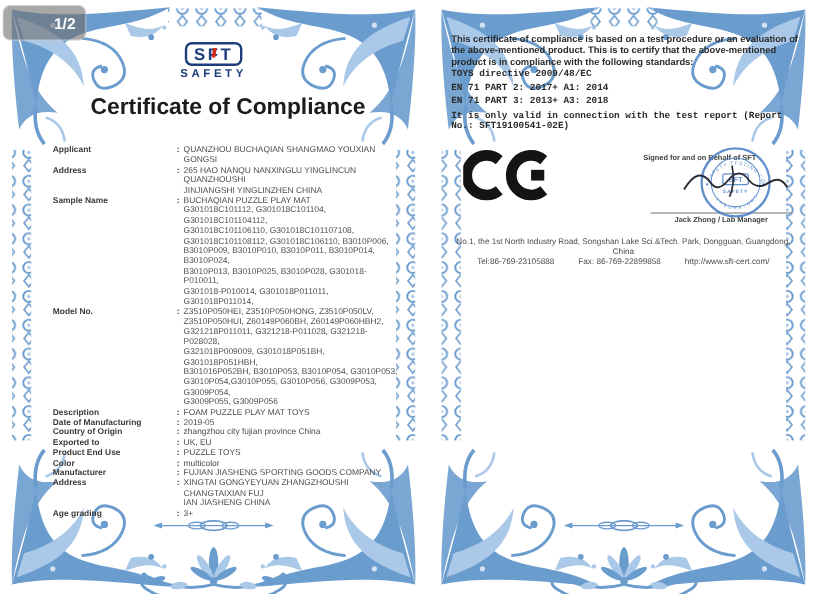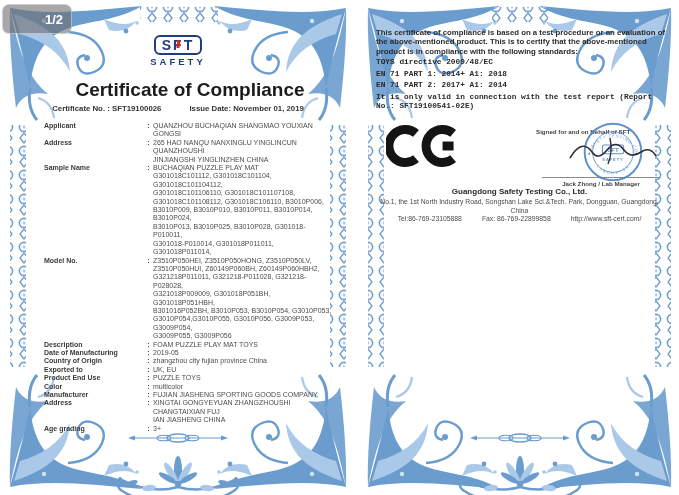--- a/index.html
+++ b/index.html
@@ -148,24 +148,20 @@
     <div class="logo-wrap">
       <div class="logo-box">
         <span>SFT</span>
         <span class="logo-accent"></span>
       </div>
       <div class="logo-sub">SAFETY</div>
     </div>
 
     <div class="title">Certificate of Compliance</div>
 
-    <div class="cert-line">
-      <span>Certificate No. : SFT19100026</span>
-      <span>Issue Date: November 01, 2019</span>
-    </div>
 
     <div class="fields">
       <div class="frow">
         <span class="flabel">Applicant</span>
         <span class="fcolon">:</span>
         <span class="fvalue">QUANZHOU BUCHAQIAN SHANGMAO YOUXIAN GONGSI</span>
       </div>
       <div class="frow">
         <span class="flabel">Address</span>
         <span class="fcolon">:</span>
@@ -245,22 +241,22 @@
 
   <div class="page page-right">
     <svg class="border-svg" width="319" height="495">
       <use href="#page-frame-319"></use>
     </svg>
 
     <div class="intro">This certificate of compliance is based on a test procedure or an evaluation of the above-mentioned product. This is to certify that the above-mentioned product is in compliance with the following standards:</div>
 
     <div class="standards">
       <div class="std">TOYS directive 2009/48/EC</div>
-      <div class="std">EN 71 PART 1: 2014+ A1: 2018</div>
       <div class="std">EN 71 PART 2: 2017+ A1: 2014</div>
+      <div class="std">EN 71 PART 3: 2013+ A3: 2018</div>
       <div class="std validity">It is only valid in connection with the test report (Report No.: SFT19100541-02E)</div>
     </div>
 
     <div class="ce-wrap">
       <svg viewBox="0 0 110 64" width="76" height="44">
         <path d="M43.4,13.6 A24,24 0 1 0 43.4,50.4" fill="none" stroke="#141414" stroke-width="13"></path>
         <path d="M97.4,13.6 A24,24 0 1 0 97.4,50.4" fill="none" stroke="#141414" stroke-width="13"></path>
         <rect x="82" y="25.5" width="16" height="13" fill="#141414"></rect>
       </svg>
     </div>
@@ -292,21 +288,20 @@
     <div class="sig-wrap">
       <svg viewBox="0 0 100 42" width="100" height="42">
         <path d="M4,28 q12,-20 22,-6 q6,9 15,-2 q9,-11 17,0 q7,9 17,2 q9,-6 15,4" fill="none" stroke="#2e2e38" stroke-width="1.6"></path>
         <path d="M44,8 q3,14 -2,26" fill="none" stroke="#2e2e38" stroke-width="1.4"></path>
       </svg>
     </div>
 
     <div class="sigline"></div>
     <div class="signer">Jack Zhong / Lab Manager</div>
 
-    <div class="company">Guangdong Safety Testing Co., Ltd.</div>
     <div class="caddr">No.1, the 1st North Industry Road, Songshan Lake Sci.&amp;Tech. Park, Dongguan, Guangdong,
 China</div>
 
     <div class="contact">
       <span>Tel:86-769-23105888</span>
       <span>Fax: 86-769-22899858</span>
       <a href="#">http://www.sft-cert.com/</a>
     </div>
   </div>
 

